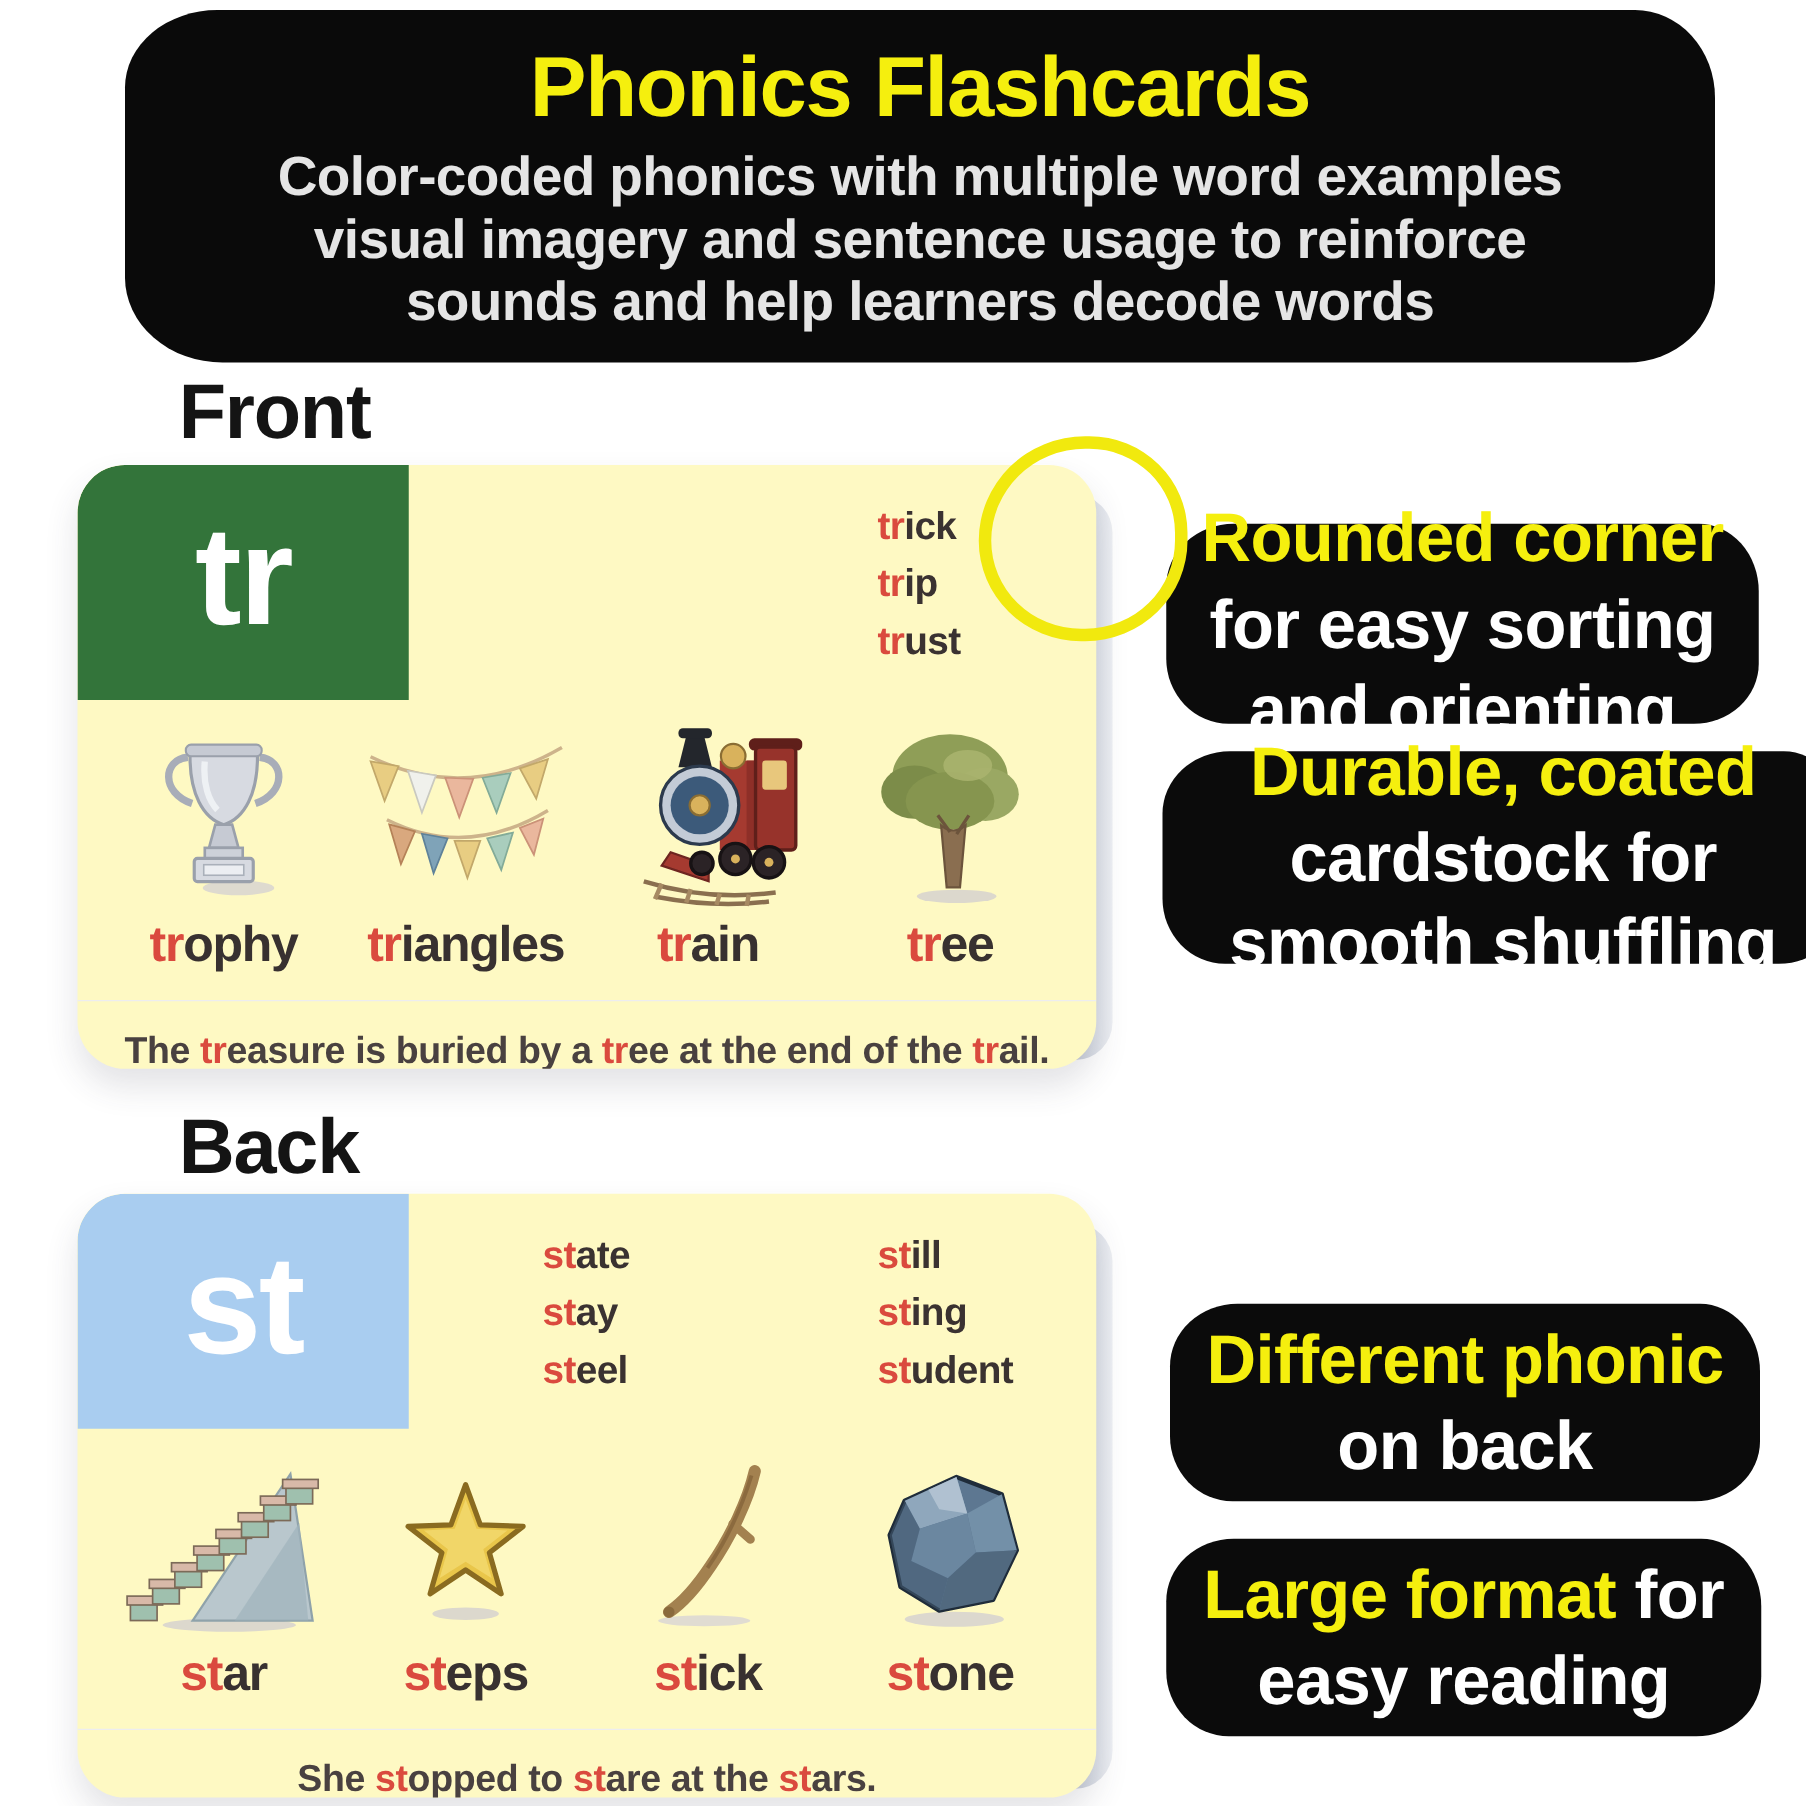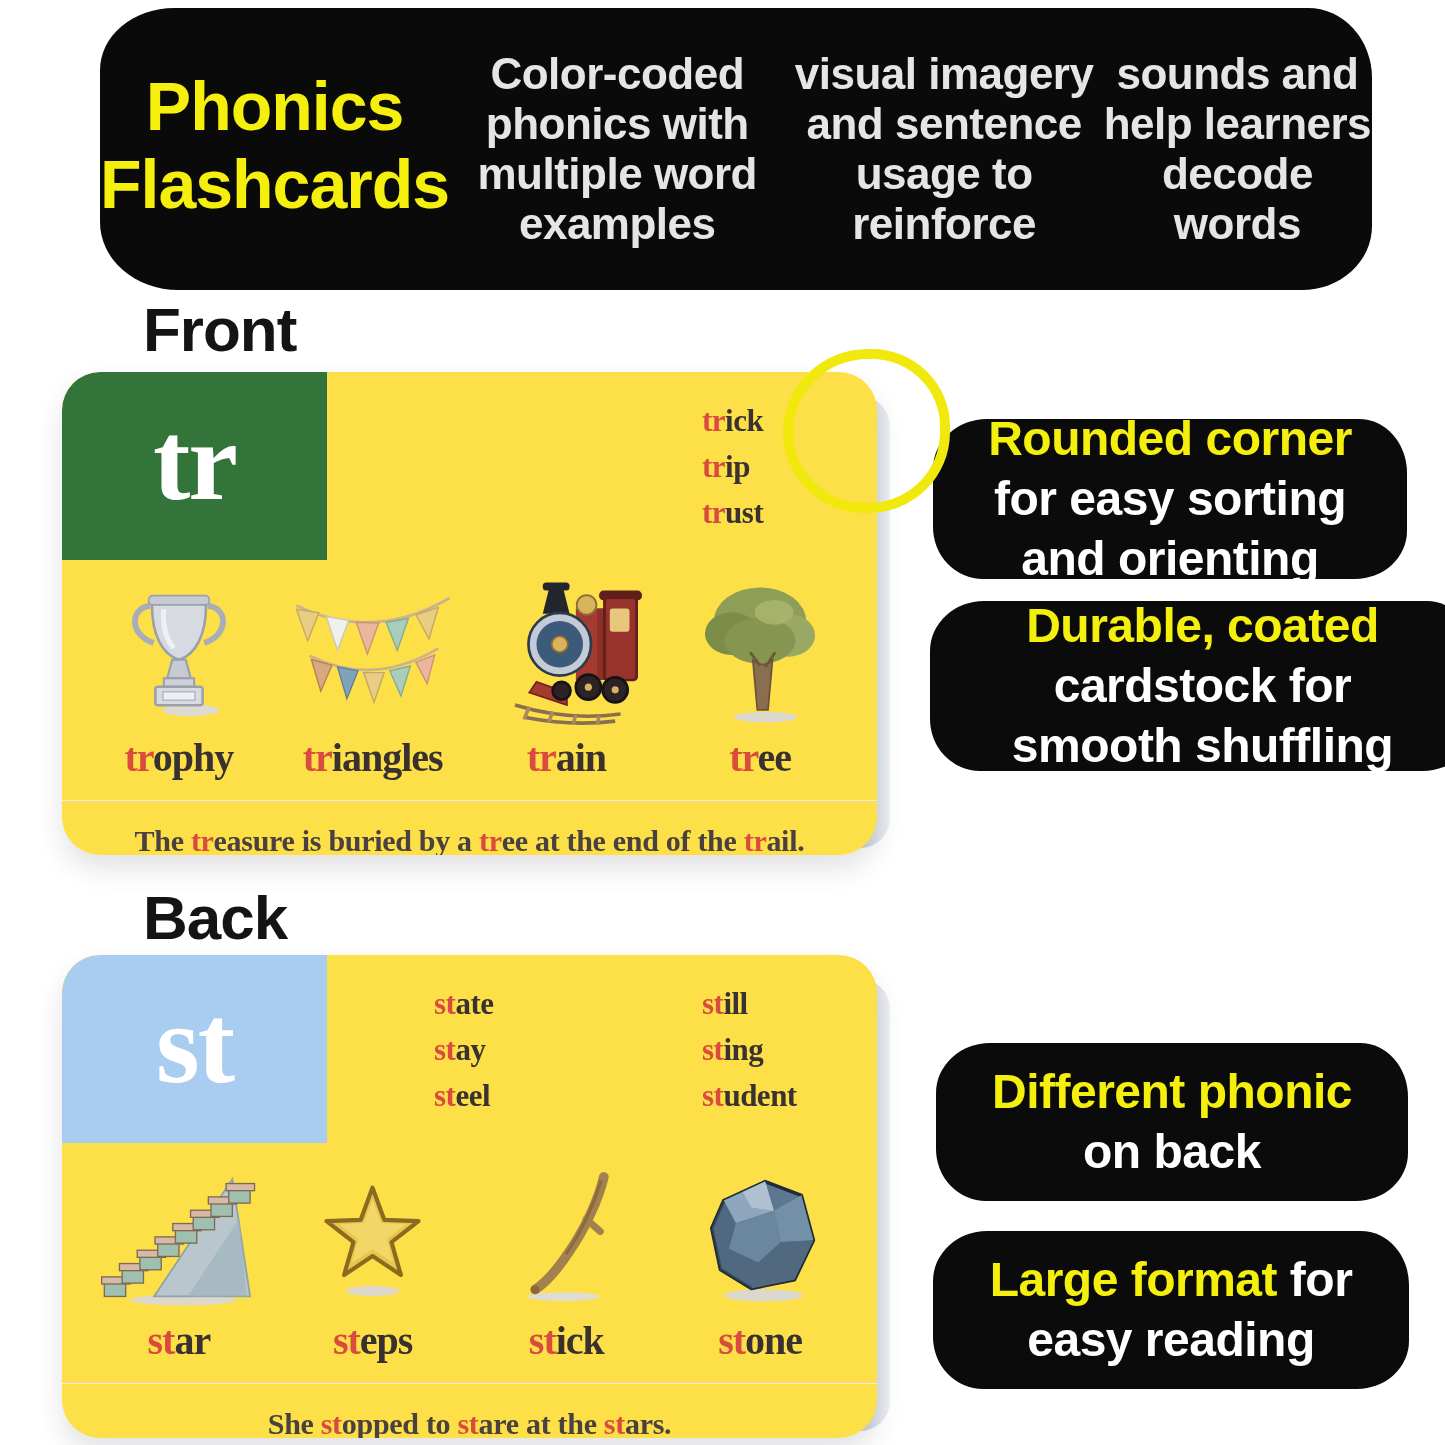--- a/index.html
+++ b/index.html
@@ -4,21 +4,21 @@
 <style>
   html,body{margin:0;padding:0;background:#ffffff;}
   #canvas{
     position:relative;width:1445px;height:1445px;overflow:hidden;
     background:#ffffff;font-family:"Liberation Sans",sans-serif;
   }
   
   .banner{
     position:absolute;left:100px;top:8px;width:1272px;height:282px;
     background:#0a0a0a;border-radius:74px 64px 70px 78px / 62px 70px 64px 68px;
-    display:flex;flex-direction:row;align-items:center;
+    display:flex;flex-direction:column;align-items:center;justify-content:center;
     text-align:center;z-index:2;
   }
   .banner-title{
     color:#f5ef0e;font-size:68px;font-weight:800;letter-spacing:-1px;margin-bottom:8px;
   }
   .banner-line{
     color:#e5e5e5;font-size:44px;font-weight:700;letter-spacing:-0.5px;line-height:1.14;
   }
   
   .section-label{
@@ -26,23 +26,23 @@
     letter-spacing:-1px;z-index:3;margin-left:12px;
   }
   #front-label{top:294px;}
   #back-label{top:882px;}
   
   .card-sliver{
     position:absolute;width:30px;background:linear-gradient(to right,#c9cfda,#eef0f4);
     border-radius:0 30px 30px 0;z-index:1;
   }
   .card{
-    position:absolute;width:815px;height:483px;background:#fde047;
+    position:absolute;width:815px;height:483px;background:#fef9c3;
     border-radius:38px;box-shadow:0 14px 26px rgba(55,60,75,0.14);
-    overflow:hidden;z-index:2;font-family:Liberation Serif, serif;
+    overflow:hidden;z-index:2;
   }
   #front-card{left:62px;top:372px;}
   #back-card{left:62px;top:955px;}
   .phonic-block{
     position:absolute;left:0;top:0;width:265px;height:188px;
     border-radius:38px 0 0 0;display:flex;align-items:center;justify-content:center;
   }
   .phonic-letters{
     color:#ffffff;font-size:112px;font-weight:800;letter-spacing:-2px;line-height:1;
     padding-bottom:10px;
@@ -76,21 +76,21 @@
   .sentence .red{font-weight:700;}
   
   .highlight-circle{
     position:absolute;left:783px;top:349px;width:147px;height:144px;
     border:10px solid #f1e90e;border-radius:52% 48% 50% 50%;z-index:6;
   }
   
   .badge{
     position:absolute;background:#0b0b0b;color:#ffffff;text-align:center;
     display:flex;flex-direction:column;align-items:center;justify-content:center;
-    font-size:48px;font-weight:800;letter-spacing:-0.5px;line-height:1.25;
+    font-size:55px;font-weight:800;letter-spacing:-0.5px;line-height:1.25;
     border-radius:54px 48px 52px 50px / 50px 54px 48px 52px;z-index:2;
   }
   .badge .yellow{color:#f5ef0e;}
   #badge-1{left:933px;top:419px;width:474px;height:160px;}
   #badge-2{left:930px;top:601px;width:545px;height:170px;}
   #badge-3{left:936px;top:1043px;width:472px;height:158px;}
   #badge-4{left:933px;top:1231px;width:476px;height:158px;}
 </style>
 </head>
 <body>

